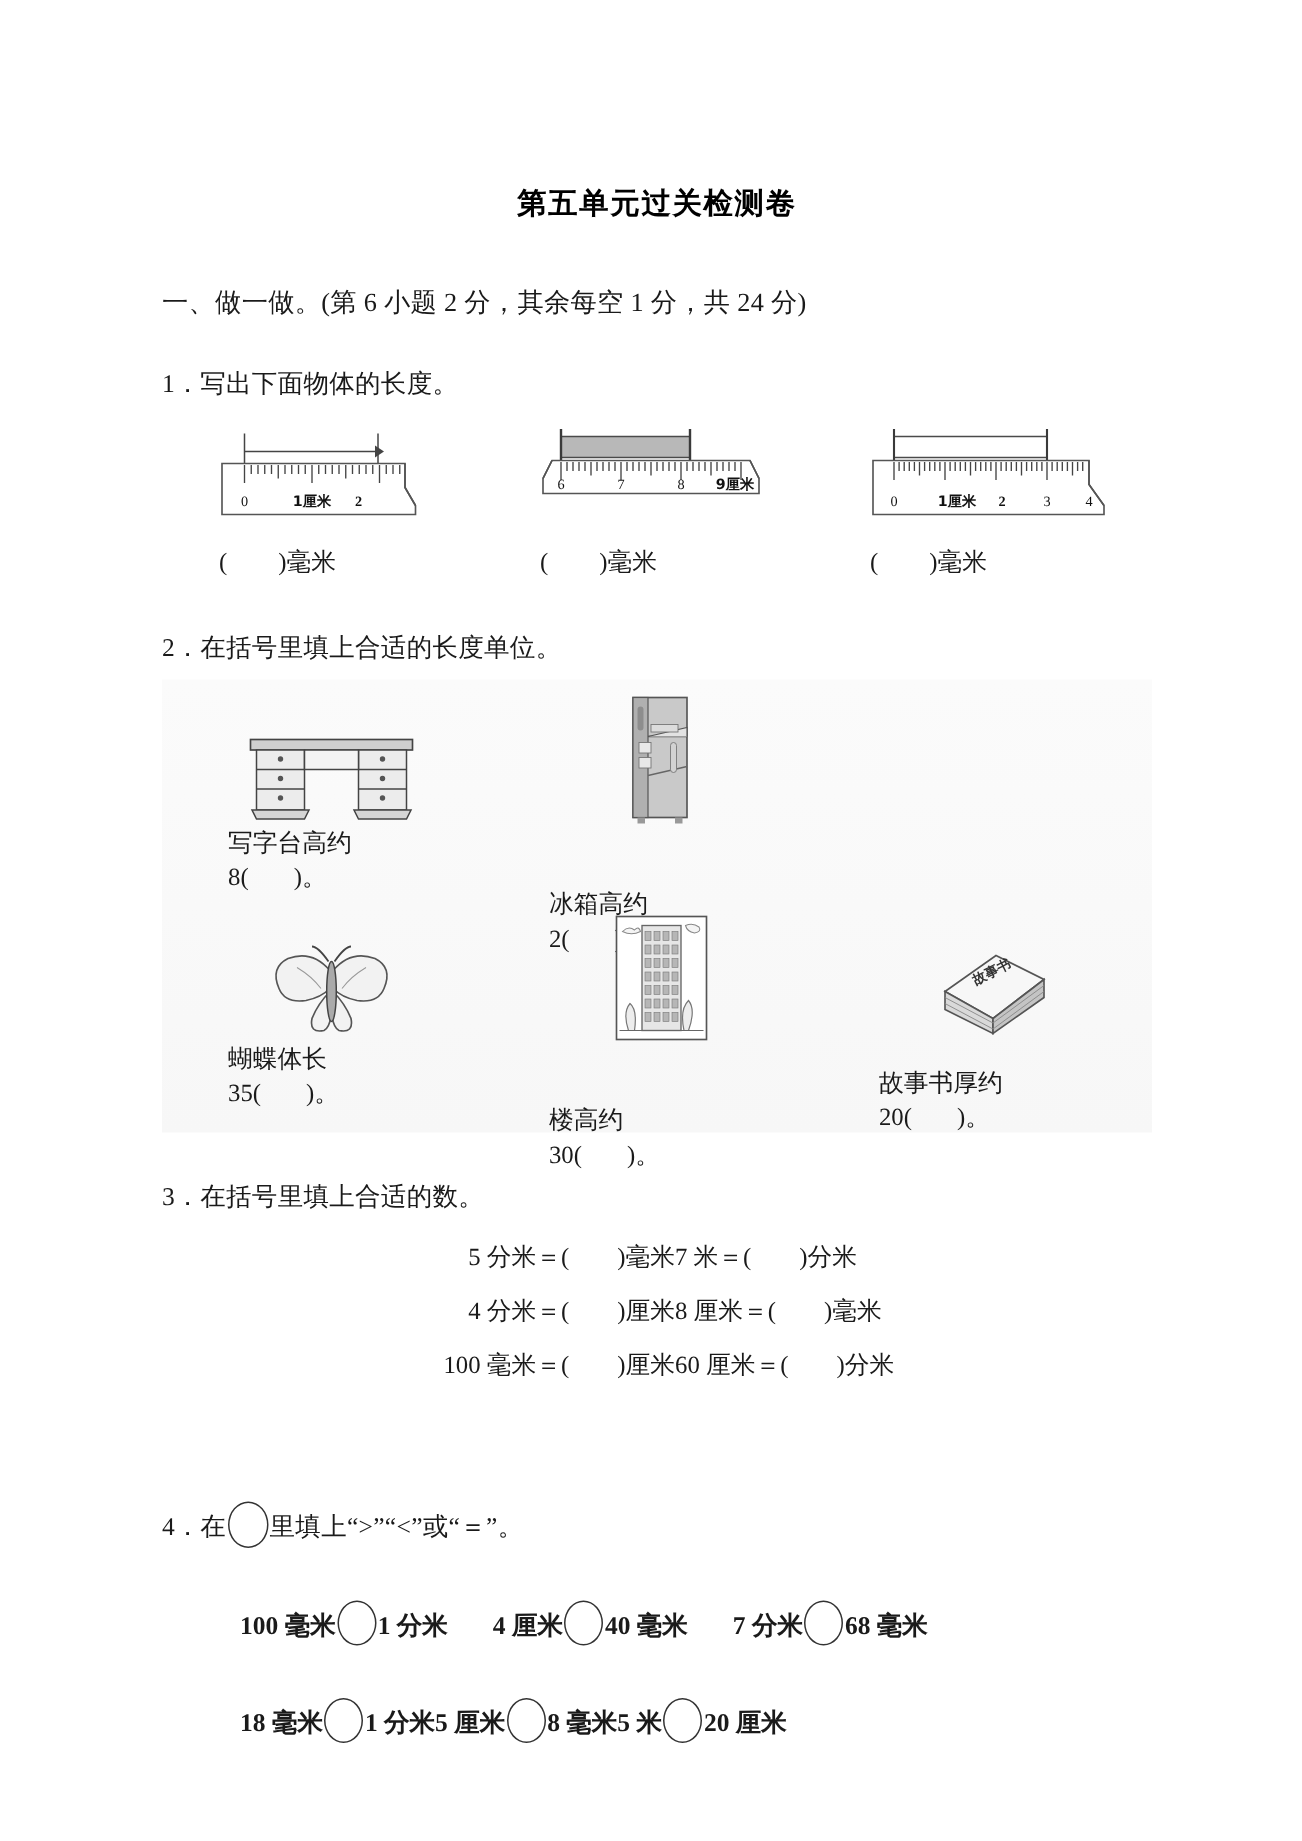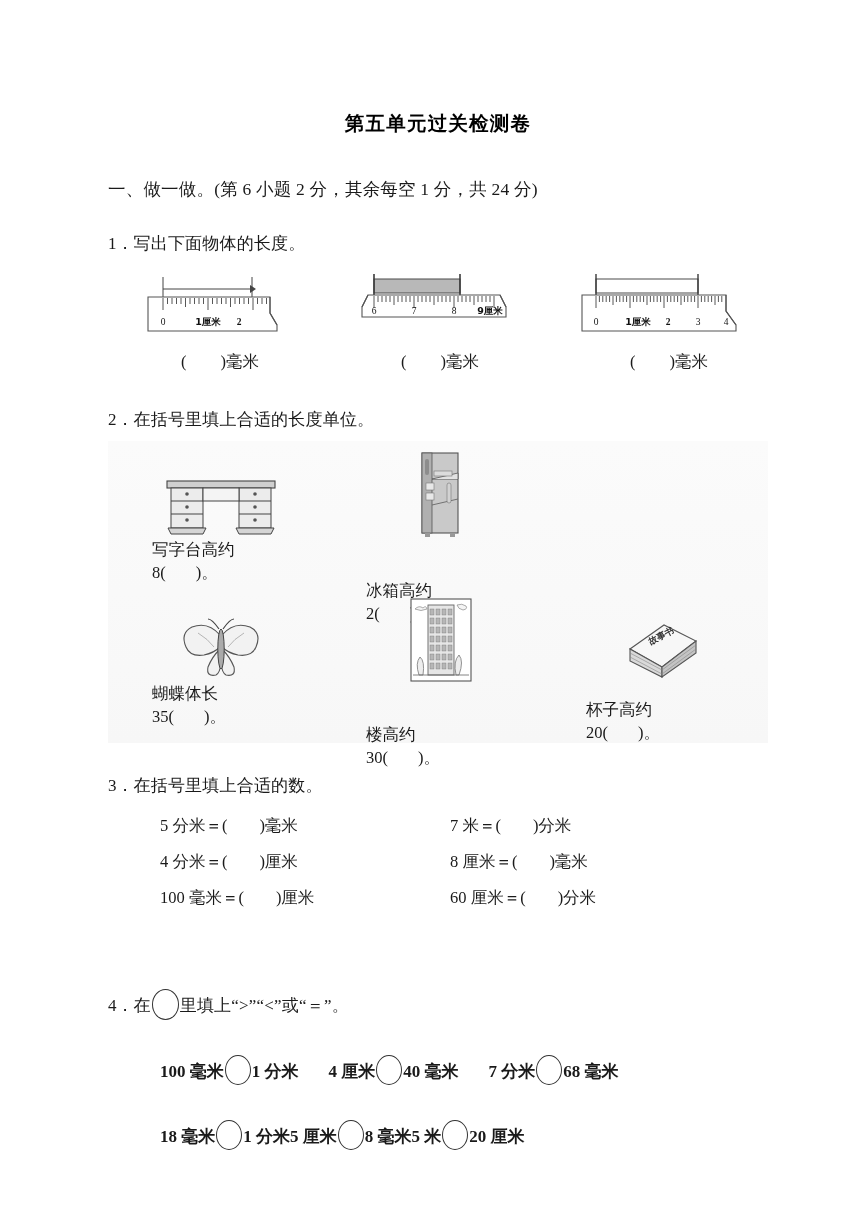--- a/index.html
+++ b/index.html
@@ -10,21 +10,21 @@
   body {
     width: 868px;
     height: 1227px;
     position: relative;
     font-family: "Liberation Serif", "DejaVu Serif", serif;
     color: #1a1a1a;
     overflow: hidden;
   }
   .page {
     position: absolute;
-    left: 0; top: 4px;
+    left: 0; top: 16px;
     width: 868px;
     height: 1173px;
     background: #fff;
   }
   .content {
     position: absolute;
     left: 108px;
     top: 96px;
     width: 660px;
   }
@@ -60,21 +60,21 @@
   .ruler-row {
     position: relative;
     height: 108px;
     margin-top: 14px;
   }
   .ruler-cell {
     position: absolute;
     top: 0;
   }
   .ruler-label {
-    text-align: center;
+    text-align: left;
     font-size: 16.5px;
     margin-top: 2px;
     white-space: nowrap;
   }
   .ruler-label .paren {
     letter-spacing: 0;
   }
   .blank-sp { display: inline-block; width: 34px; }
 
   
@@ -110,20 +110,21 @@
     width: 30px;
   }
 
   
   .conv-block { margin-top: 18px; }
   .conv-row {
     display: flex;
     font-size: 16.5px;
     margin-top: 14px;
     padding-left: 52px;
+    text-align: right;
   }
   .conv-item { white-space: nowrap; }
   .conv-item .gap { display: inline-block; width: 32px; }
   .conv-left  { width: 290px; }
 
   
   .circ {
     display: inline-block;
     width: 25px;
     height: 29px;
@@ -466,21 +467,21 @@
               <path d="M10 30 L10 42 L42 58 L42 48 Z" fill="#d9d9d9" stroke="#555" stroke-width="1.1"></path>
               <path d="M42 48 L42 58 L76 34 L76 22 Z" fill="#c4c4c4" stroke="#555" stroke-width="1.1"></path>
               <path d="M10 34 L42 51 L76 26" fill="none" stroke="#888" stroke-width="0.6"></path>
               <path d="M10 38 L42 55 L76 30" fill="none" stroke="#888" stroke-width="0.6"></path>
               <g transform="rotate(-27 42 22)">
                 <text x="30" y="20" font-size="9" font-weight="bold" fill="#333" font-family="DejaVu Sans, sans-serif">故事书</text>
               </g>
             </svg>
           </div>
           <div class="pic-cap">
-            <div>杯子高约</div>
+            <div>故事书厚约</div>
             <div><span>20</span>(<span class="blank-paren"></span>)<span>。</span></div>
           </div>
         </div>
       </div>
     </div>
 
     <div class="q-title">
       <span class="qnum">3．</span><span>在括号里填上合适的数。</span>
     </div>
 

